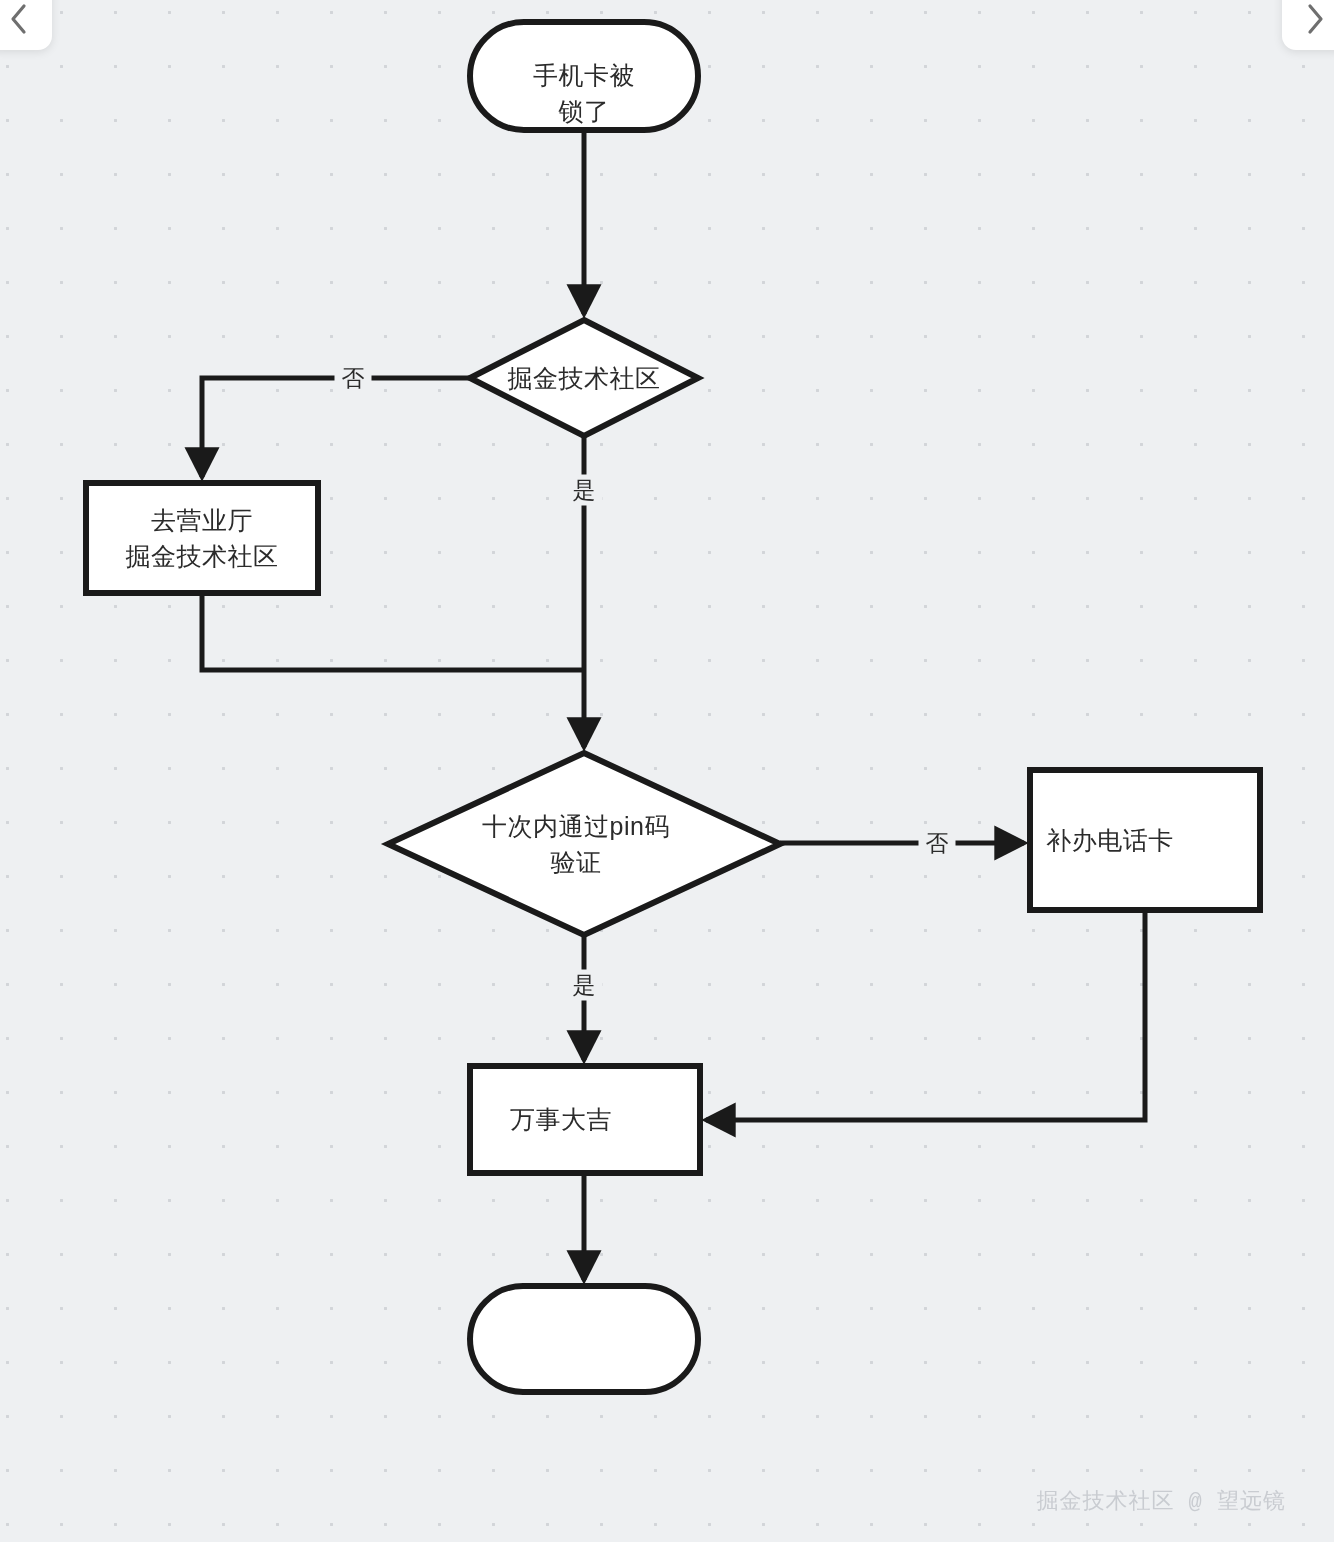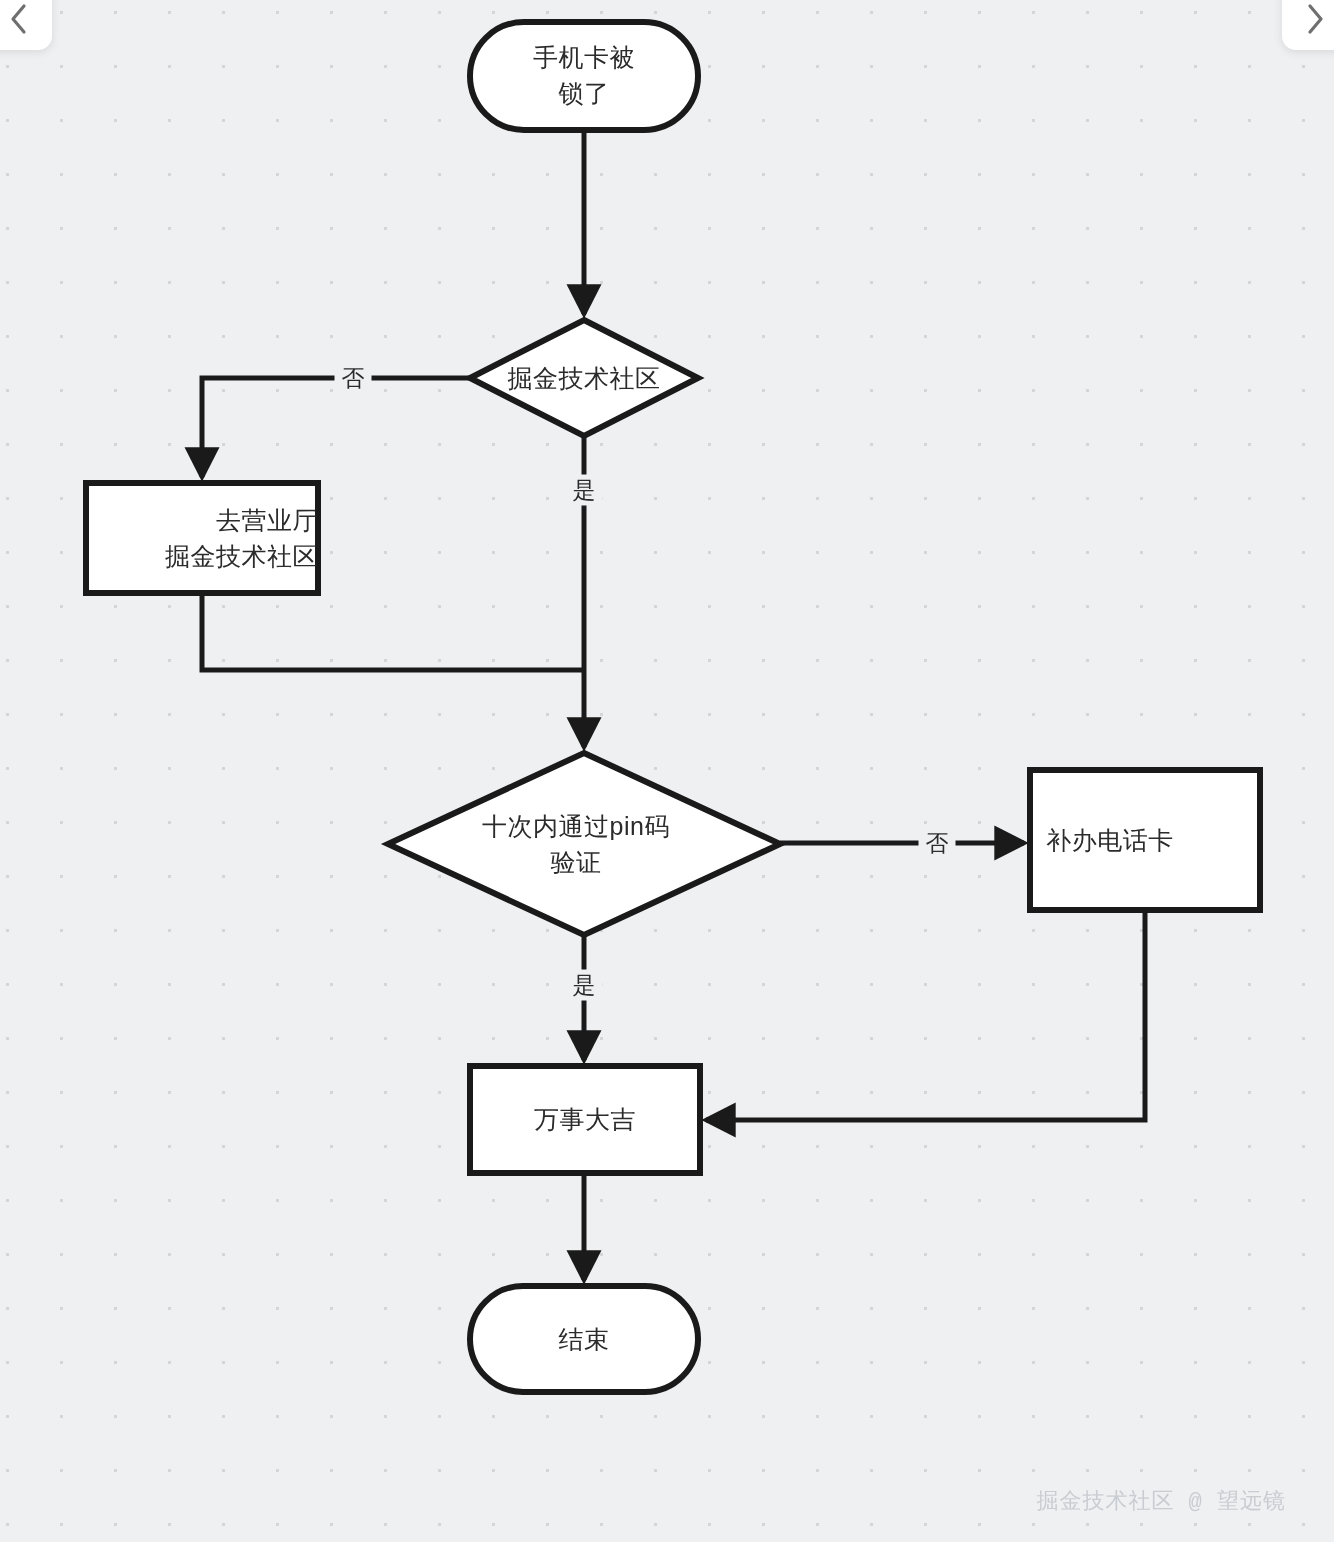--- a/index.html
+++ b/index.html
@@ -134,50 +134,47 @@
 
     <path d="M 780 843 L 1024 843" fill="none" stroke="#1a1a1a" stroke-width="5" marker-end="url(#arrow)"></path>
 
     <path d="M 584 935 L 584 1060" fill="none" stroke="#1a1a1a" stroke-width="5" marker-end="url(#arrow)"></path>
 
     <path d="M 1145 910 L 1145 1120 L 706 1120" fill="none" stroke="#1a1a1a" stroke-width="5" marker-end="url(#arrow)"></path>
 
     <path d="M 584 1173 L 584 1280" fill="none" stroke="#1a1a1a" stroke-width="5" marker-end="url(#arrow)"></path>
   </svg>
 
-  <div class="node-label" style="left:470px; top:22px; width:228px; height:108px;font-family:Liberation Serif, serif;">
+  <div class="node-label" style="left:470px; top:39px; width:228px; height:108px;">
     <span>手机卡被</span>
     <span>锁了</span>
   </div>
 
   <div class="node-label" style="left:470px; top:320px; width:228px; height:116px;">
     <span>掘金技术社区</span>
   </div>
 
-  <div class="node-label" style="left:86px; top:483px; width:232px; height:110px;align-items:flex-end;">
+  <div class="node-label" style="left:86px; top:483px; width:232px; height:110px;">
     <span>去营业厅</span>
     <span>掘金技术社区</span>
   </div>
 
   <div class="node-label" style="left:380px; top:753px; width:392px; height:182px;align-items:center;">
     <span>十次内通过pin码</span>
     <span>验证</span>
   </div>
 
   <div class="node-label" style="left:995px; top:770px; width:230px; height:140px;">
     <span>补办电话卡</span>
   </div>
 
-  <div class="node-label" style="left:470px; top:1066px; width:230px; height:107px;text-align:right;">
+  <div class="node-label" style="left:446px; top:1066px; width:230px; height:107px;text-align:right;">
     <span>万事大吉</span>
   </div>
 
-  <div class="node-label" style="left:470px; top:1286px; width:228px; height:106px;">
-    <span>结束</span>
-  </div>
 
   <div class="edge-label" style="left:353px; top:378px; transform:translate(-50%,-50%);">否</div>
 
   <div class="edge-label" style="left:584px; top:490px; transform:translate(-50%,-50%);">是</div>
 
   <div class="edge-label" style="left:937px; top:843px; transform:translate(-50%,-50%);">否</div>
 
   <div class="edge-label" style="left:584px; top:985px; transform:translate(-50%,-50%);">是</div>
 
   <div id="watermark">掘金技术社区 @ 望远镜</div>

